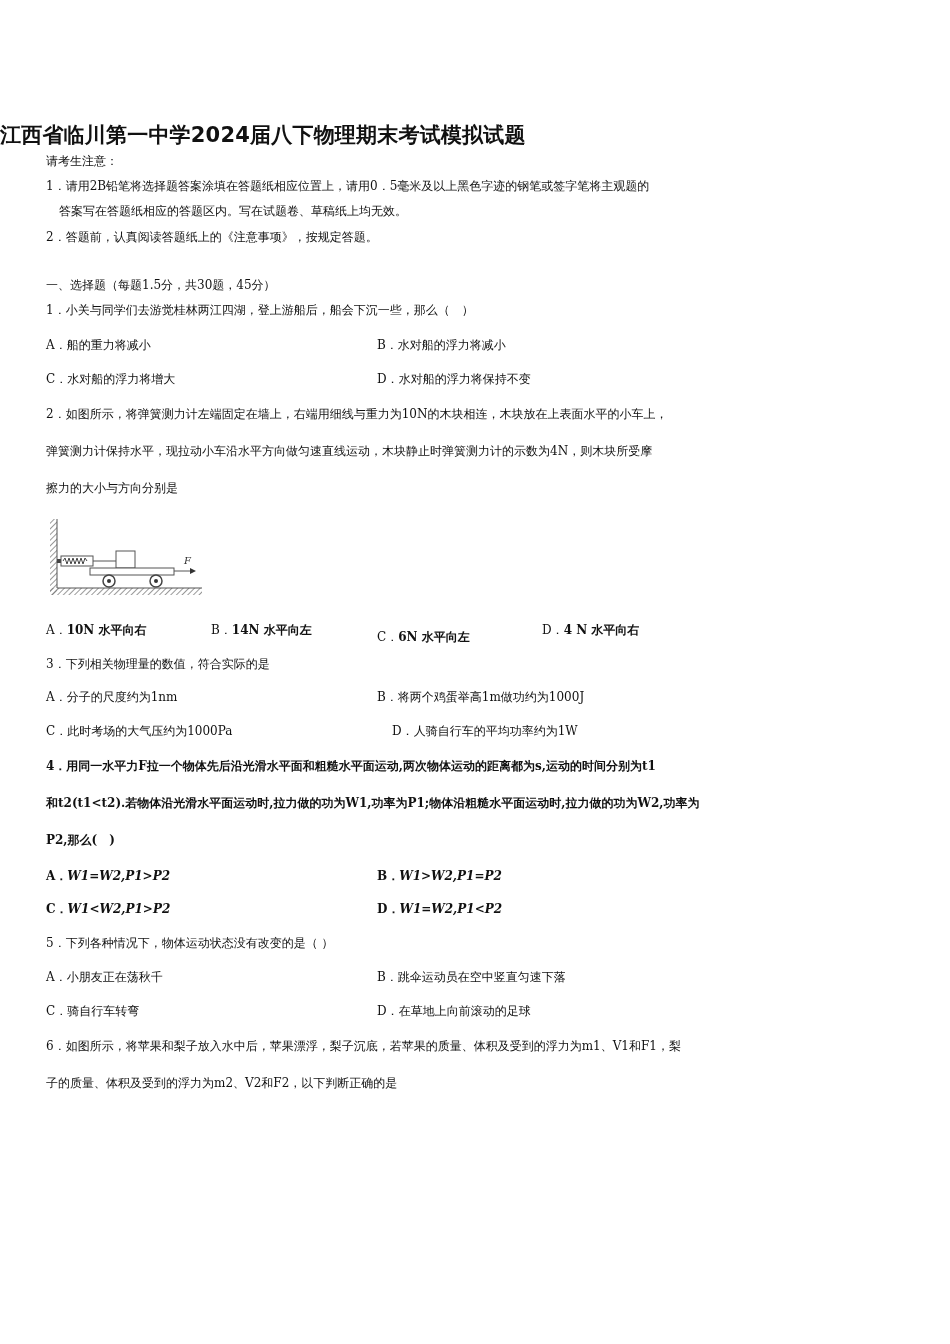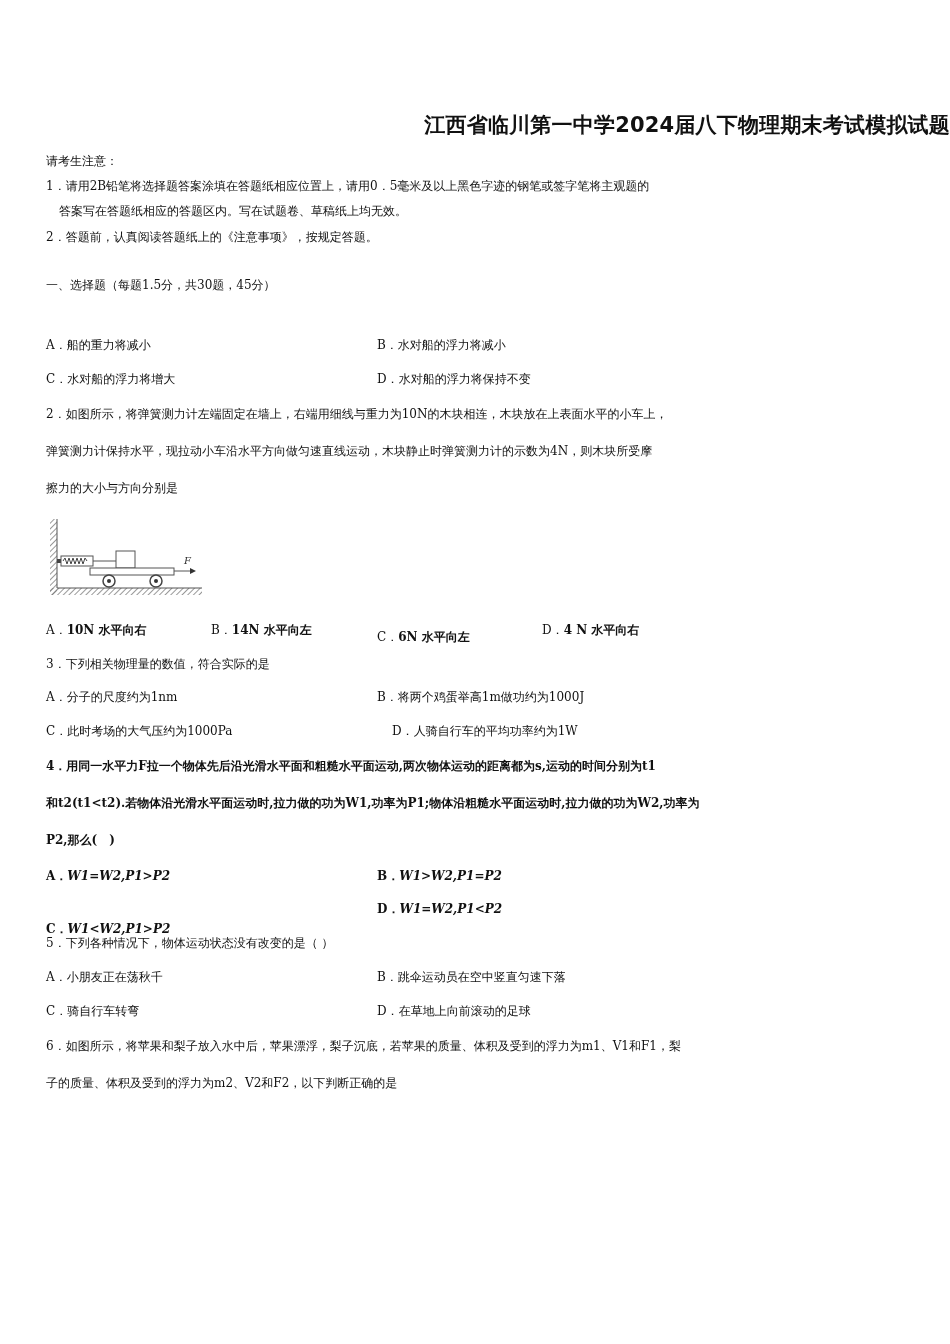--- a/index.html
+++ b/index.html
@@ -1,39 +1,40 @@
 <!DOCTYPE html>
 <html><head>
 <meta charset="utf-8">
 <style>
   * { margin: 0; padding: 0; box-sizing: border-box; }
   html, body { width: 950px; height: 1344px; background: #ffffff; }
   body { position: relative; font-family: "DejaVu Serif", "Liberation Serif", serif; color: #111; overflow: hidden; }
   .page { position: absolute; left: 0; top: 0; width: 950px; height: 1344px; }
-  .title { position: absolute; left: 0; width: 950px; top: 111px; text-align: right; font-family: "DejaVu Sans", "Liberation Sans", sans-serif; font-weight: bold; font-size: 21px; letter-spacing: 0.2px; color: #111; }
+  .title { position: absolute; left: 0; width: 950px; top: 121px; text-align: left; font-family: "DejaVu Sans", "Liberation Sans", sans-serif; font-weight: bold; font-size: 21px; letter-spacing: 0.2px; color: #111; }
   .line { position: absolute; left: 46px; font-size: 12px; line-height: 20px; white-space: nowrap; color: #111; }
   .bold { font-weight: bold; }
   .opt { position: absolute; font-size: 12px; line-height: 20px; white-space: nowrap; color: #111; }
   .i { font-style: italic; }
   .figure { position: absolute; left: 50px; top: 517px; width: 156px; height: 84px; }
 </style>
 </head>
 <body>
 
 <div class="page">
 
   <div class="title">江西省临川第一中学2024届八下物理期末考试模拟试题</div>
 
   <div class="line" style="top:151px;">请考生注意：</div>
   <div class="line" style="top:176px;">1．请用2B铅笔将选择题答案涂填在答题纸相应位置上，请用0．5毫米及以上黑色字迹的钢笔或签字笔将主观题的</div>
   <div class="line" style="top:201px;margin-left:13px;">答案写在答题纸相应的答题区内。写在试题卷、草稿纸上均无效。</div>
   <div class="line" style="top:227px;">2．答题前，认真阅读答题纸上的《注意事项》，按规定答题。</div>
 
   <div class="line" style="top:275px;">一、选择题（每题1.5分，共30题，45分）</div>
 
+  <div class="line" style="top:300px;">1．小关与同学们去游觉桂林两江四湖，登上游船后，船会下沉一些，那么（　）</div>
   <div class="opt" style="left:46px; top:335px;">
     <span>A．</span><span>船的重力将减小</span>
   </div>
   <div class="opt" style="left:377px; top:335px;">
     <span>B．</span><span>水对船的浮力将减小</span>
   </div>
   <div class="opt" style="left:46px; top:369px;">
     <span>C．</span><span>水对船的浮力将增大</span>
   </div>
   <div class="opt" style="left:377px; top:369px;">
@@ -109,21 +110,21 @@
   <div class="line bold" style="top:756px;">4．用同一水平力F拉一个物体先后沿光滑水平面和粗糙水平面运动,两次物体运动的距离都为s,运动的时间分别为t1</div>
   <div class="line bold" style="top:793px;">和t2(t1&lt;t2).若物体沿光滑水平面运动时,拉力做的功为W1,功率为P1;物体沿粗糙水平面运动时,拉力做的功为W2,功率为</div>
   <div class="line bold" style="top:830px;">P2,那么(　)</div>
 
   <div class="opt bold" style="left:46px; top:866px;">
     <span>A．</span><span class="i">W1=W2,P1&gt;P2</span>
   </div>
   <div class="opt bold" style="left:377px; top:866px;">
     <span>B．</span><span class="i">W1&gt;W2,P1=P2</span>
   </div>
-  <div class="opt bold" style="left:46px; top:899px;margin-top:20px;">
+  <div class="opt bold" style="left:46px; top:899px;">
     <span>C．</span><span class="i">W1&lt;W2,P1&gt;P2</span>
   </div>
   <div class="opt bold" style="left:377px; top:899px;">
     <span>D．</span><span class="i">W1=W2,P1&lt;P2</span>
   </div>
 
   <div class="line" style="top:933px;">5．下列各种情况下，物体运动状态没有改变的是（ ）</div>
   <div class="opt" style="left:46px; top:967px;">
     <span>A．</span><span>小朋友正在荡秋千</span>
   </div>

